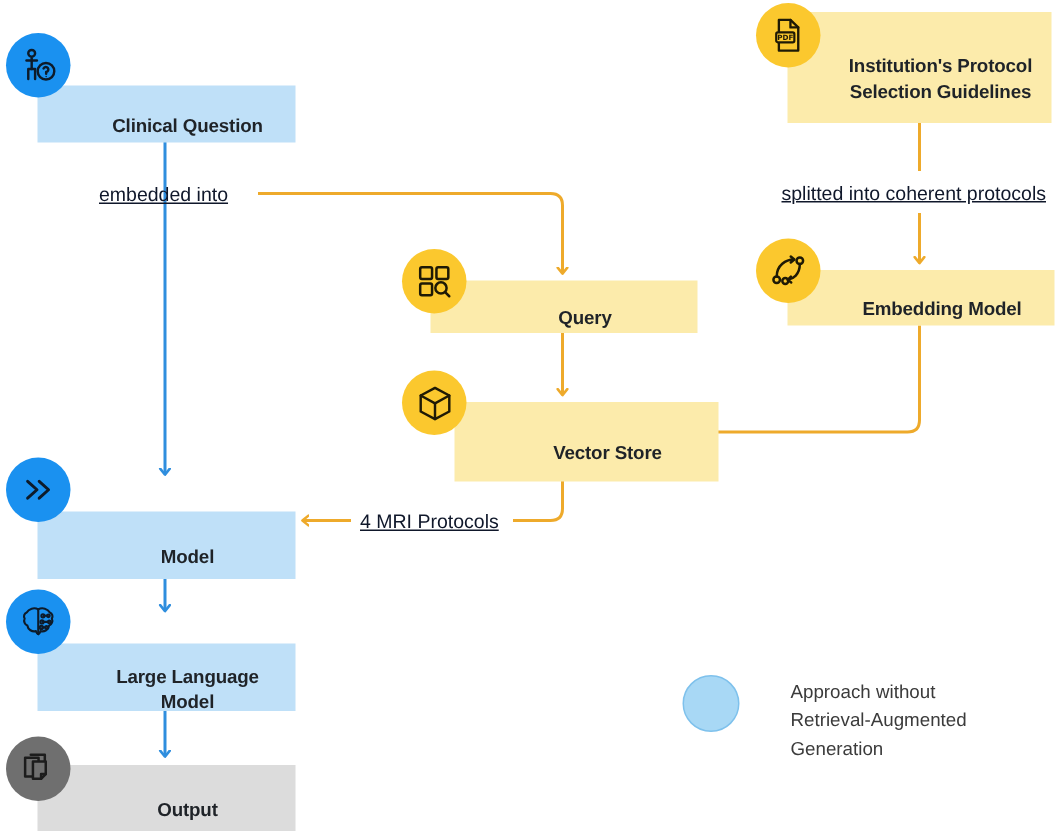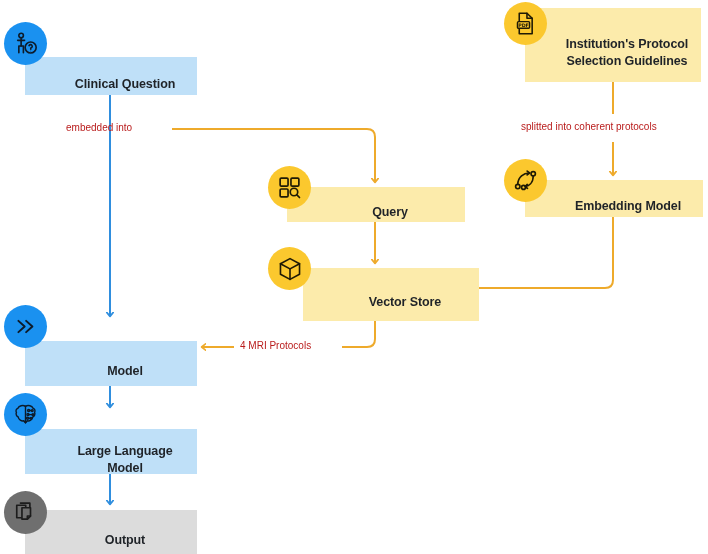--- a/index.html
+++ b/index.html
@@ -55,24 +55,25 @@
   .edge {
     position: absolute;
     left: 0; top: 0;
     width: 708px; height: 554px;
     overflow: visible;
     pointer-events: none;
   }
   
   .edge-label {
     position: absolute;
-    font-size: 10px;
-    color: #b91c1c;
+    font-size: 13px;
+    color: #0f172a;
     white-space: nowrap;
     letter-spacing: 0px;
+    text-decoration: underline;
   }
   
   .legend-item {
     position: absolute;
     display: flex;
     align-items: flex-start;
   }
   .legend-swatch {
     width: 38px;
     height: 38px;
@@ -232,15 +233,20 @@
       <path d="M16.8 15.4 h-3.0 v3.0"></path>
     </svg>
   </div>
 
   <div class="edge-label" style="left:66px; top:122px;">embedded into</div>
 
   <div class="edge-label" style="left:521px; top:121px;">splitted into coherent protocols</div>
 
   <div class="edge-label" style="left:240px; top:340px;">4 MRI Protocols</div>
 
+  <div class="legend-item" style="left:455px; top:450px;">
+    <div class="legend-swatch blue"></div>
+    <div class="legend-text">Approach without
+Retrieval-Augmented Generation</div>
+  </div>
 
 
 </div>
 
 </body></html>

